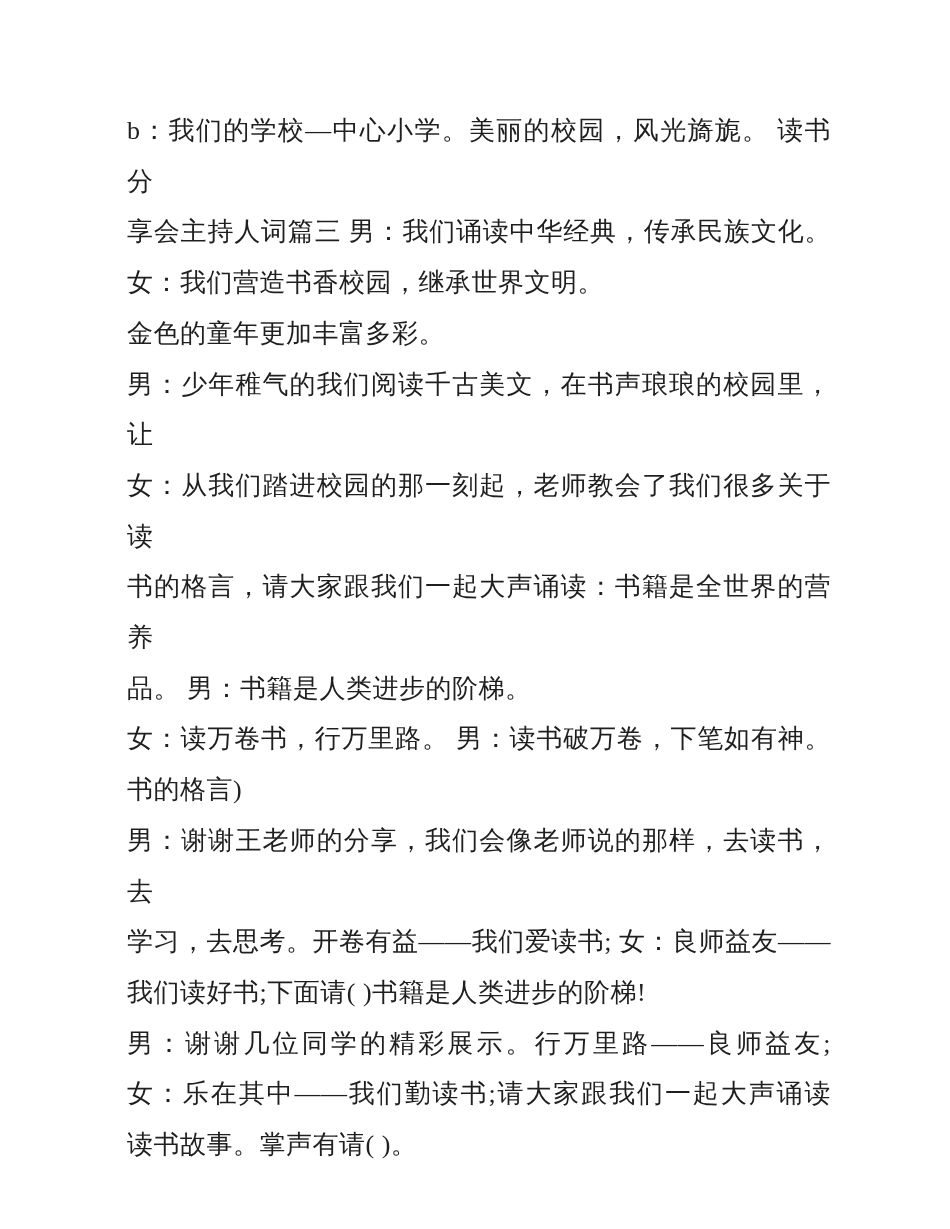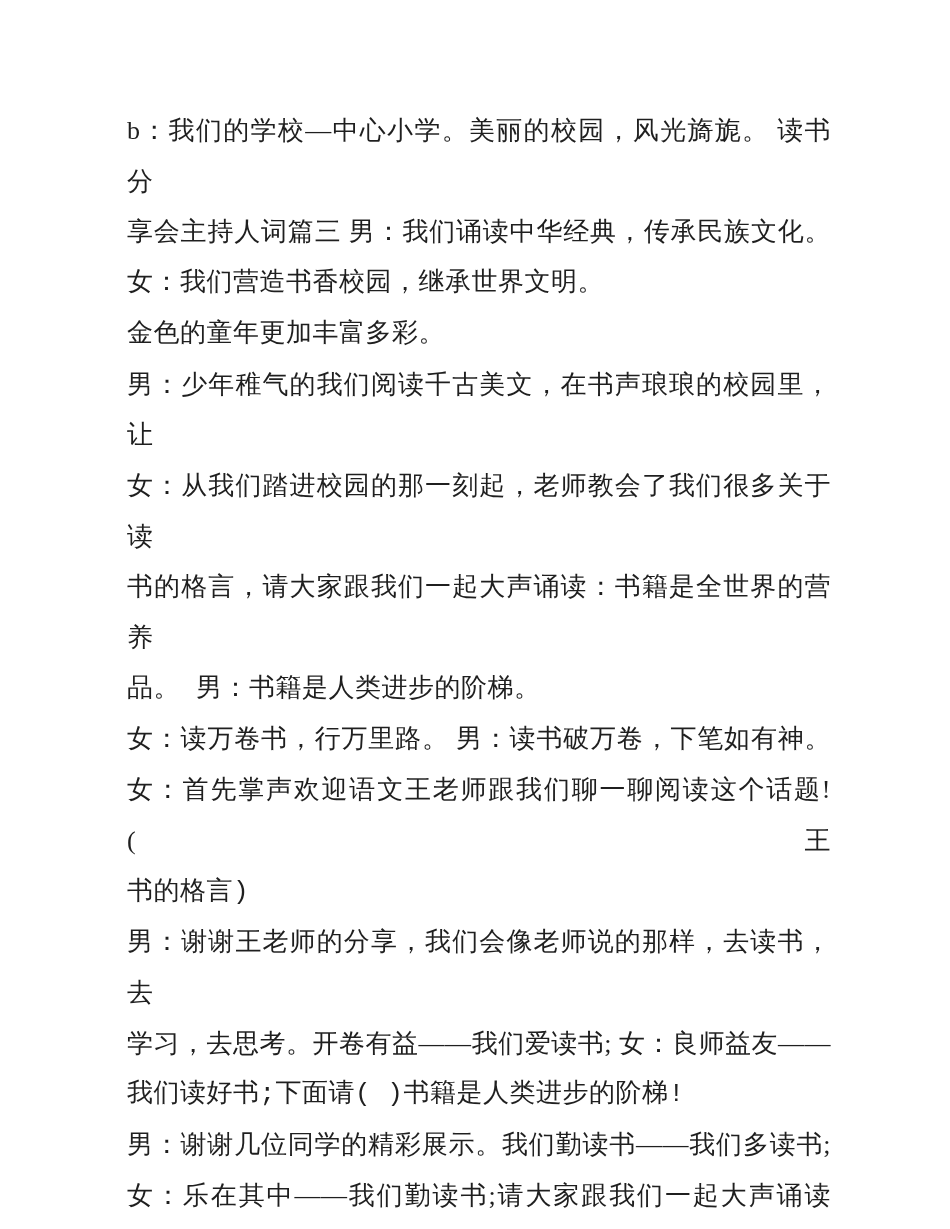--- a/index.html
+++ b/index.html
@@ -39,39 +39,37 @@
     text-align-last: left;
     white-space: normal;
   }
   .text-line.full {
     
     text-align-last: justify;
   }
   .text-line.short {
     text-align: left;
     text-align-last: left;
-    font-family: Liberation Mono, monospace;
   }
 </style>
 </head>
 <body>
 
 <div class="page">
   <div class="text-content" id="text-content">
       <div class="text-line full">b：我们的学校—中心小学。美丽的校园，风光旖旎。 读书分</div>
       <div class="text-line full">享会主持人词篇三 男：我们诵读中华经典，传承民族文化。</div>
       <div class="text-line short">女：我们营造书香校园，继承世界文明。</div>
       <div class="text-line short">金色的童年更加丰富多彩。</div>
       <div class="text-line full">男：少年稚气的我们阅读千古美文，在书声琅琅的校园里，让</div>
       <div class="text-line full">女：从我们踏进校园的那一刻起，老师教会了我们很多关于读</div>
       <div class="text-line full">书的格言，请大家跟我们一起大声诵读：书籍是全世界的营养</div>
       <div class="text-line short">品。 男：书籍是人类进步的阶梯。</div>
       <div class="text-line full">女：读万卷书，行万里路。 男：读书破万卷，下笔如有神。</div>
-      <div class="text-line full">女：首先掌声欢迎语文王老师跟我们聊一聊阅读这个话题! (王</div>
       <div class="text-line short">书的格言)</div>
       <div class="text-line full">男：谢谢王老师的分享，我们会像老师说的那样，去读书，去</div>
       <div class="text-line full">学习，去思考。开卷有益——我们爱读书; 女：良师益友——</div>
       <div class="text-line short">我们读好书;下面请( )书籍是人类进步的阶梯!</div>
-      <div class="text-line full">男：谢谢几位同学的精彩展示。我们勤读书——我们多读书;</div>
+      <div class="text-line full">男：谢谢几位同学的精彩展示。行万里路——良师益友;</div>
       <div class="text-line full">女：乐在其中——我们勤读书;请大家跟我们一起大声诵读</div>
       <div class="text-line short">读书故事。掌声有请( )。</div>
     </div>
 </div>
 
 </body></html>

